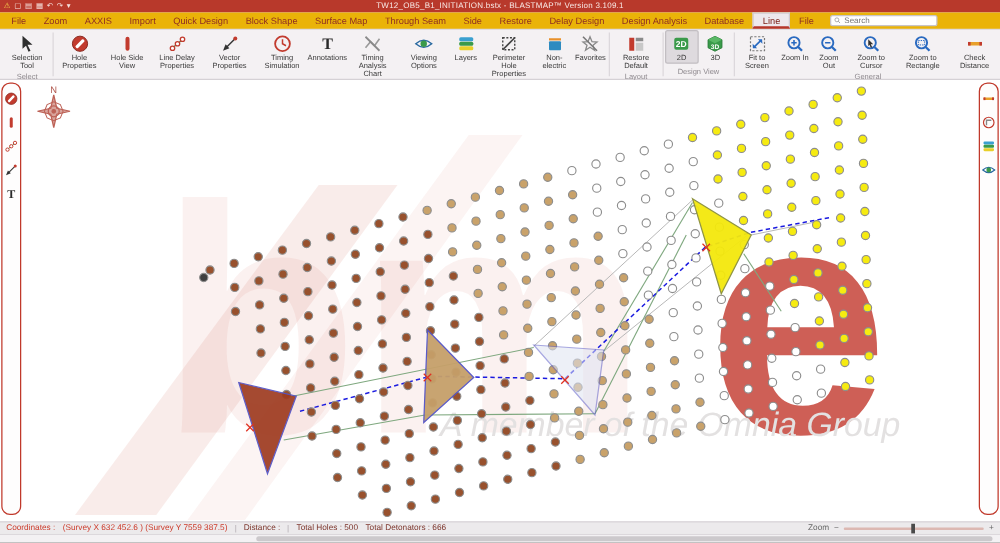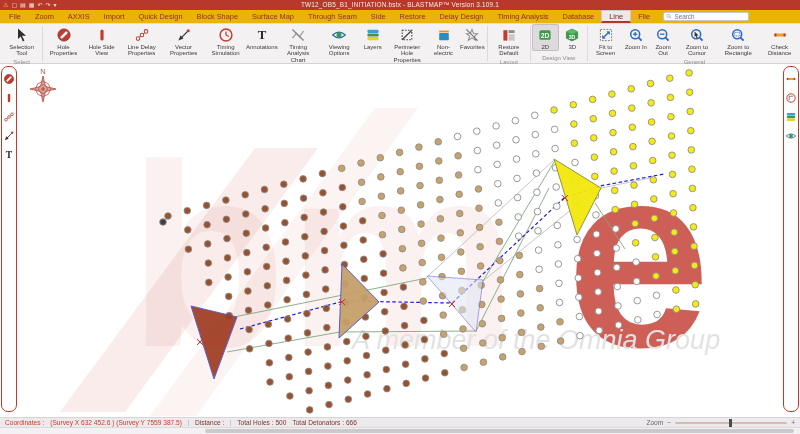--- a/index.html
+++ b/index.html
@@ -78,21 +78,21 @@
       <div class="tab">Zoom</div>
       <div class="tab">AXXIS</div>
       <div class="tab">Import</div>
       <div class="tab">Quick Design</div>
       <div class="tab">Block Shape</div>
       <div class="tab">Surface Map</div>
       <div class="tab">Through Seam</div>
       <div class="tab">Side</div>
       <div class="tab">Restore</div>
       <div class="tab">Delay Design</div>
-      <div class="tab">Timing Analysis</div>
+      <div class="tab">Design Analysis</div>
       <div class="tab">Database</div>
       <div class="tab active">Line</div>
       <div class="tab">File</div>
       <div class="searchbox">
       <svg width="7" height="7" viewBox="0 0 20 20">
         <circle cx="8" cy="8" r="5" fill="none" stroke="#999" stroke-width="2"></circle>
         <line x1="11.5" y1="11.5" x2="16" y2="16" stroke="#999" stroke-width="2.4"></line>
       </svg>
       <input type="text" placeholder="Search" style="">
     </div>

